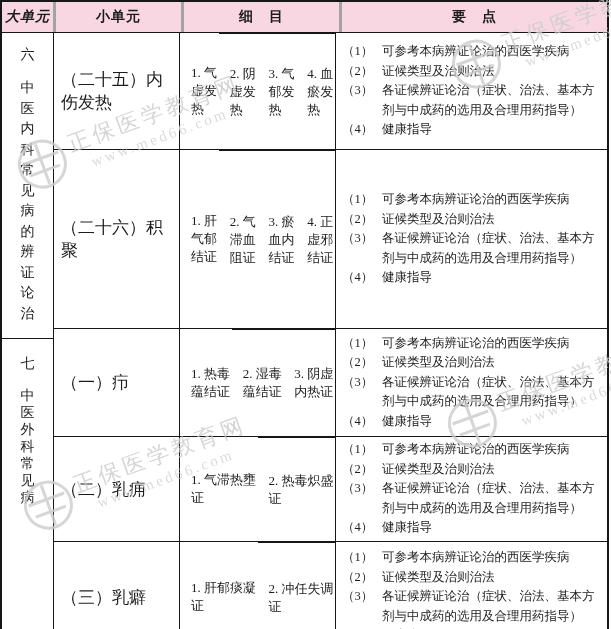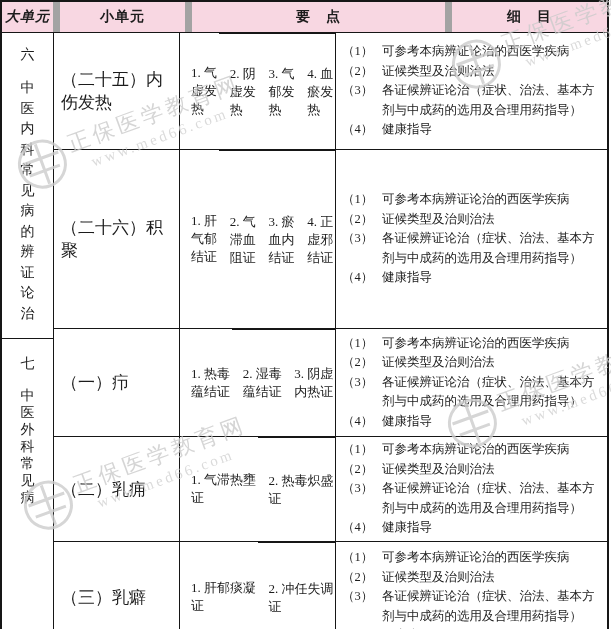--- a/index.html
+++ b/index.html
@@ -15,21 +15,21 @@
     background:#fff;
   }
   .thead{
     height:30px; flex:0 0 30px; background:#f8d7e2;
     display:flex; border-bottom:1px solid #161616;
   }
   .th{
     display:flex; align-items:center; justify-content:center;
     font-size:14px; font-weight:600; letter-spacing:1px;
   }
-  .th+.th{border-left:7px solid #a3a3a3;}
+  .th+.th{border-left:3px solid #a3a3a3;}
   .th.c1{width:51px;font-style:italic;} .th.c2{width:125px;} .th.c3{width:155px;} .th.c4{flex:1;}
   .tbody{flex:1; display:flex; min-height:0;}
   
   .col-units{width:51px; flex:0 0 51px; display:flex; flex-direction:column;}
   .unit-cell{display:flex; flex-direction:column; align-items:center; overflow:hidden;}
   .unit-cell.u1{height:294px; flex:0 0 294px; padding-top:11px;}
   .unit-cell.u2{flex:1; border-top:1px solid #161616; padding-top:14px;}
   .unit-num{font-size:14px; line-height:22px;}
   .unit-title{
     width:1em; font-size:14px; line-height:20.5px; margin-top:12px;
@@ -78,22 +78,22 @@
 </style>
 </head>
 <body>
 
 <div class="screen">
 
   <div class="table">
     <div class="thead">
       <div class="th c1">大单元</div>
       <div class="th c2">小单元</div>
+      <div class="th c3">细　目</div>
       <div class="th c4">要　点</div>
-      <div class="th c3">细　目</div>
     </div>
 
     <div class="tbody">
 
       <div class="col-units">
         <div class="unit-cell u1">
           <div class="unit-num">六</div>
           <div class="unit-title">中医内科常见病的辨证论治</div>
         </div>
         <div class="unit-cell u2">

